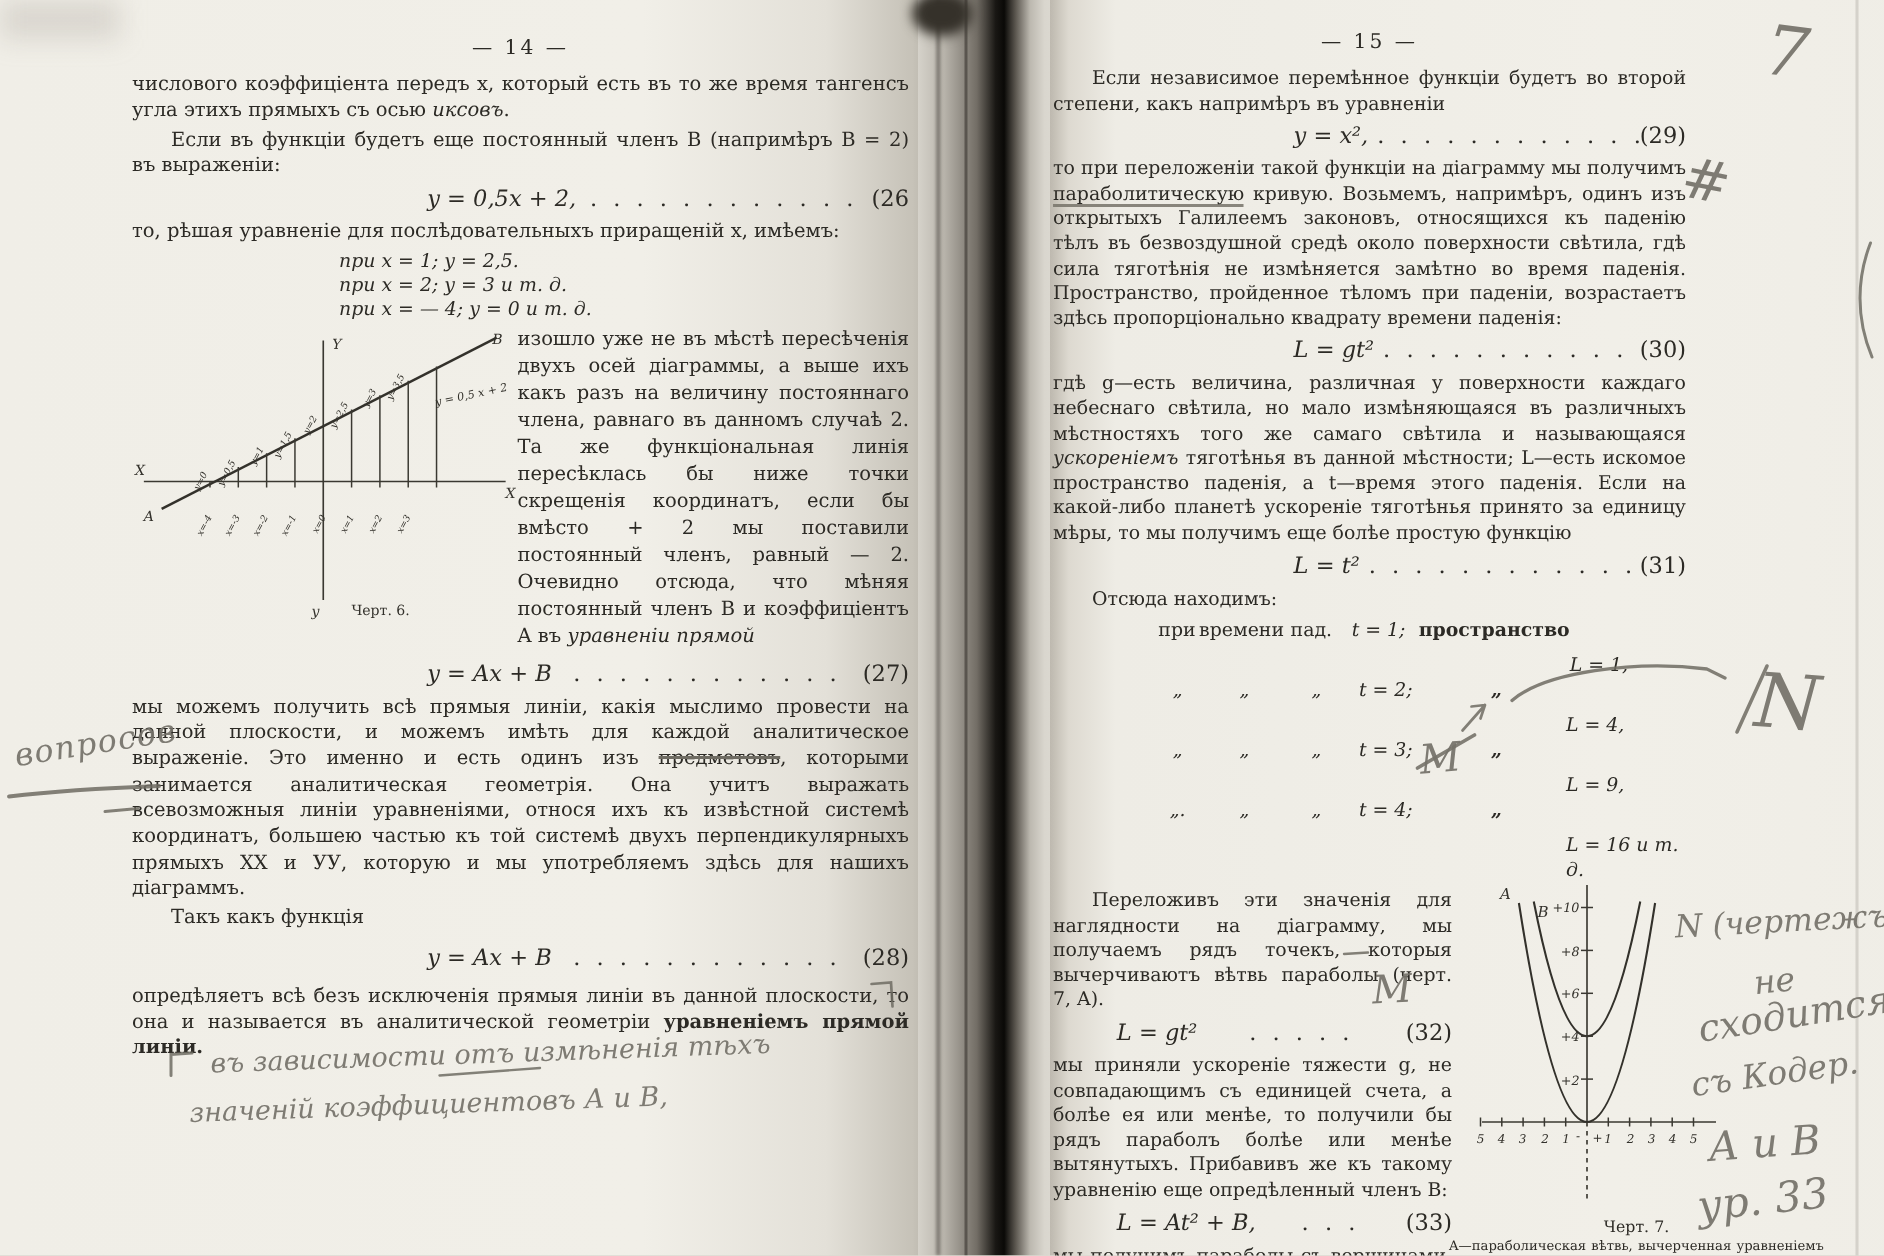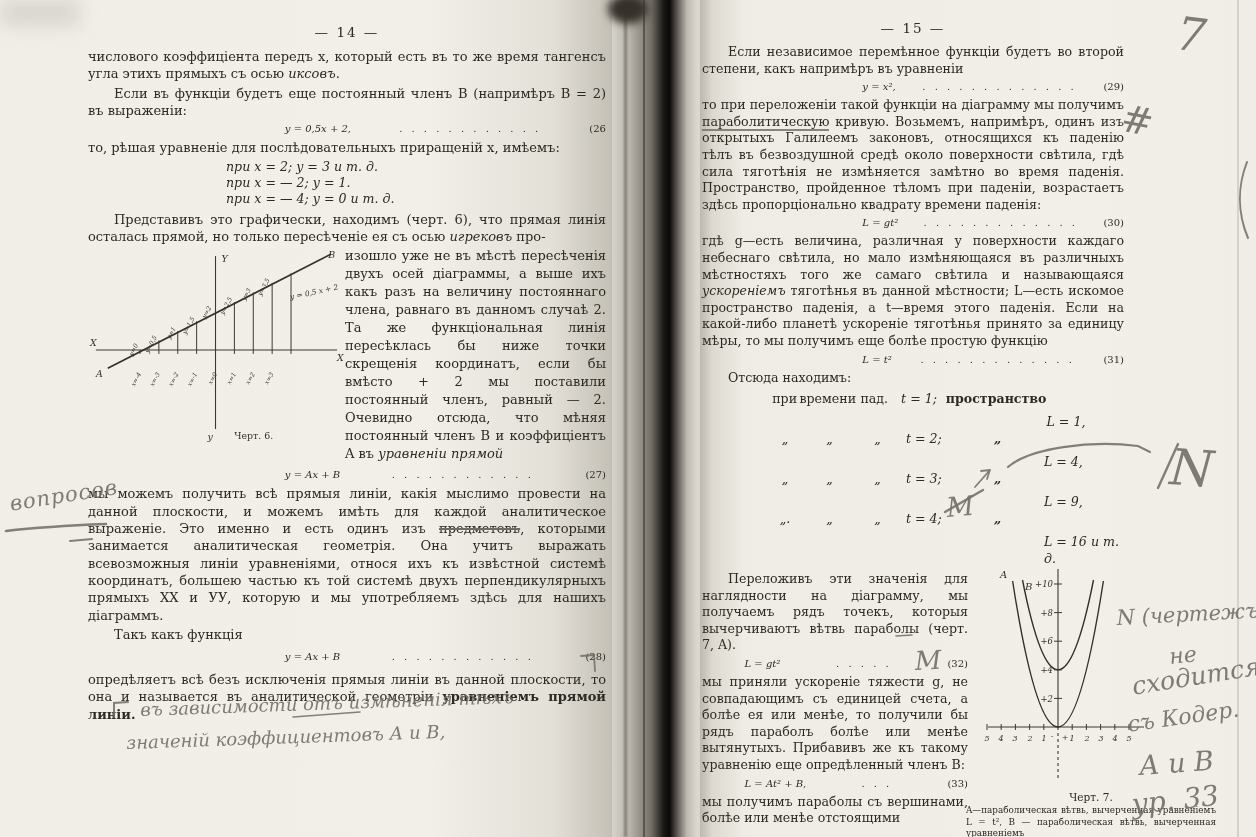--- a/index.html
+++ b/index.html
@@ -23,21 +23,21 @@
   #col14{left:88px;top:24px;width:518px;}
   #col15{left:2px;top:20px;width:422px;position:absolute;}
   .pageno{text-align:center;font-size:13.5px;letter-spacing:2px;margin-bottom:8px;}
   p.tx{margin:0 0 2px 0;font-size:13px;line-height:17.3px;text-align:justify;}
   #col15 p.tx{font-size:12.6px;line-height:16.6px;}
   .ind{text-indent:26px;}
   .it{font-style:italic;}
   .bd{font-weight:bold;}
   .strike{text-decoration:line-through;text-decoration-color:#6f6c63;text-decoration-thickness:1.8px;}
   .pu{border-bottom:2px solid rgba(118,114,104,.85);}
-  .eq{display:flex;align-items:baseline;margin:4px 0 5px 0;font-size:10px;}
+  .eq{display:flex;align-items:baseline;margin:4px 0 5px 0;font-size:15px;}
   .eq .expr{font-style:italic;margin-left:38%;white-space:nowrap;}
   .eq .dots{flex:1;text-align:center;letter-spacing:3px;overflow:hidden;white-space:nowrap;padding:0 6px;}
   .eq .num{white-space:nowrap;}
   .eq.small .expr{margin-left:16%;}
   .values{margin:3px 0 4px 138px;font-size:12.6px;line-height:15.8px;font-style:italic;}
   .figrow{display:flex;margin:2px 0 0 0;}
   .sidetext{width:262px;margin-left:0;}
   .ttable{margin:4px 0 4px 68px;font-size:12.6px;line-height:17px;}
   .trow{display:flex;}
   .trow span{display:inline-block;text-align:center;font-style:italic;}
@@ -68,26 +68,25 @@
 
     <div class="eq">
       <span class="expr">y = 0,5x + 2,</span>
       <span class="dots">. . . . . . . . . . . .</span>
       <span class="num">(26</span>
     </div>
 
     <p class="tx">то, рѣшая уравненіе для послѣдовательныхъ приращеній x, имѣемъ:</p>
 
     <div class="values">
+      <div>при x = 1;   y = 2,5.</div>
       <div>при x = 2;   y = 3 и т. д.</div>
-      <div>при x = — 2;   y = 1.</div>
       <div>при x = — 4;   y = 0 и т. д.</div>
     </div>
 
-    <p class="tx ind"><span>Представивъ это графически, находимъ (черт. 6), что прямая линія осталась прямой, но только пересѣченіе ея съ осью </span><span class="it">игрековъ</span><span> про-</span></p>
 
     <div class="figrow">
 
       <svg width="258" height="200" viewBox="0 0 260 200">
         <g stroke="#3a3831" stroke-width="1.1" fill="none">
           <line x1="8" y1="103" x2="252" y2="103"></line>
           <line x1="129" y1="8" x2="129" y2="183"></line>
         </g>
         <line x1="20" y1="121.5" x2="246" y2="6" stroke="#33312b" stroke-width="1.7"></line>
         <g stroke="#3a3831" stroke-width="1">

